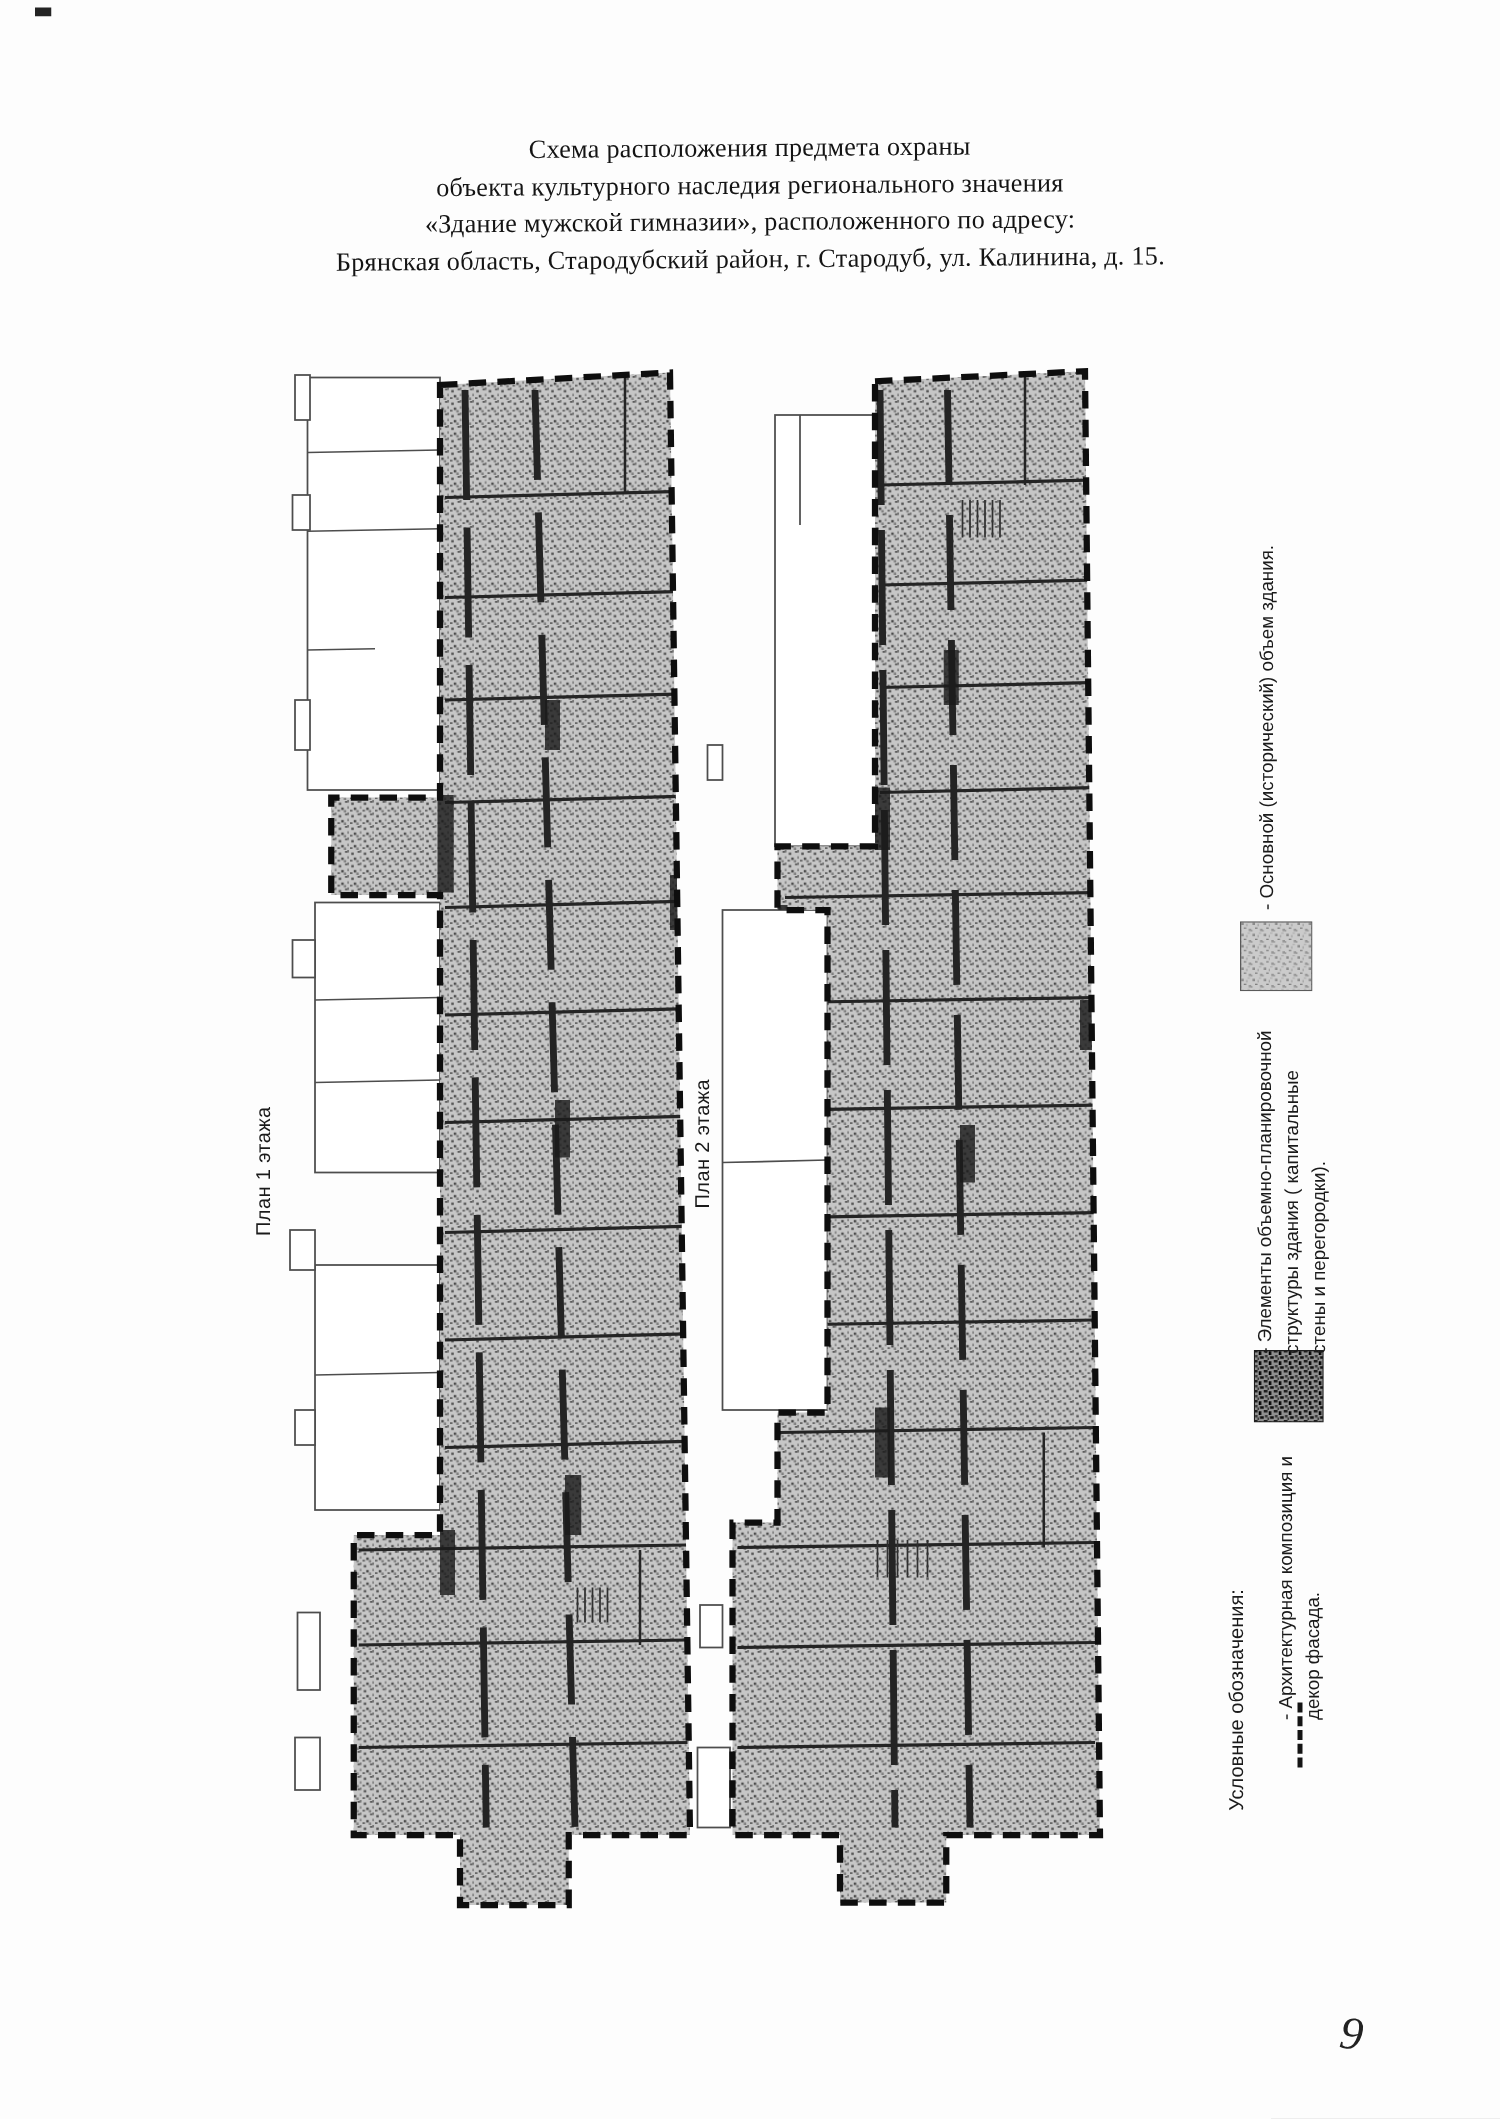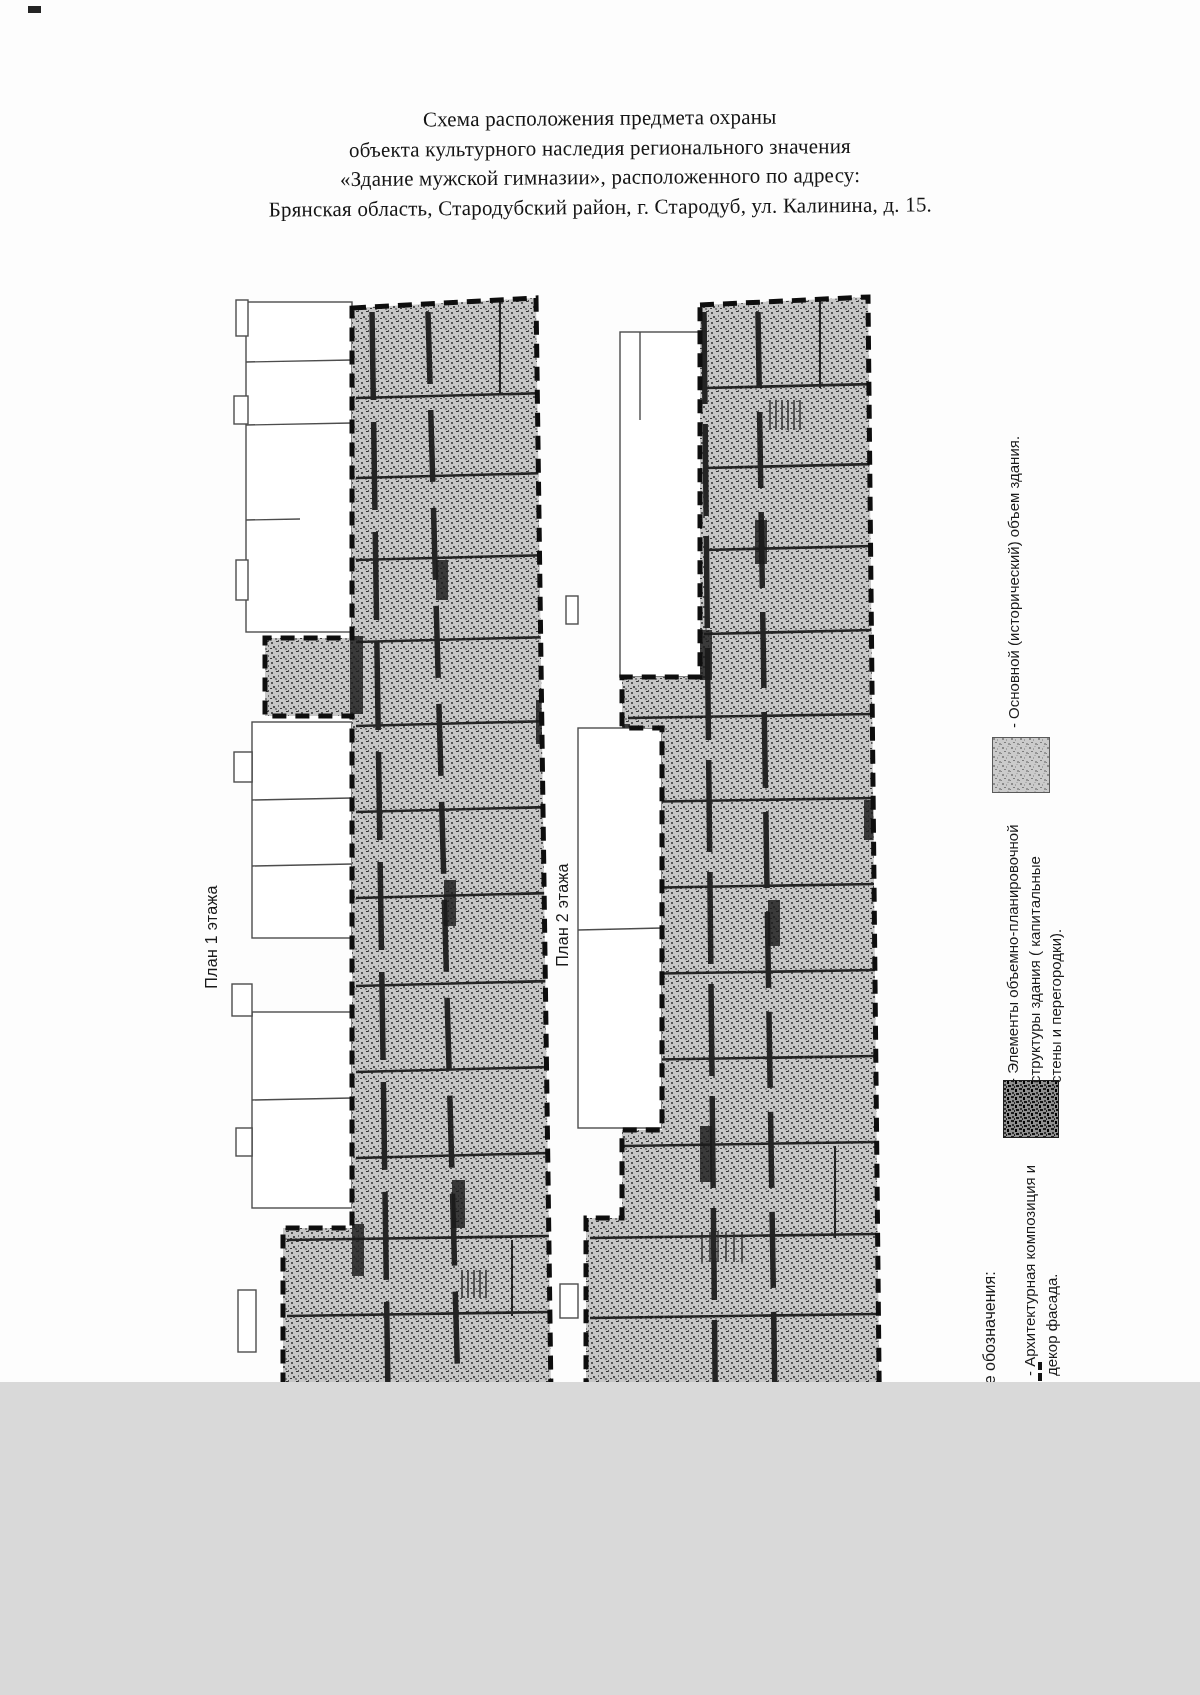--- a/index.html
+++ b/index.html
@@ -1,18 +1,18 @@
 <!DOCTYPE html>
 <html><head>
 <meta charset="utf-8">
 <style>
   * { box-sizing: border-box; }
   html, body { margin:0; padding:0; background:#d9d9d9; }
   .page {
-    position:relative; width:1200px; height:1382px; margin:0 auto;
+    position:relative; width:1200px; height:1695px; margin:0 auto;
     background:#fdfdfd; overflow:hidden; color:#161616;
   }
   .title-block {
     position:absolute; left:40px; top:104px; width:1120px;
     text-align:center; font-family:"Liberation Serif", serif;
     font-size:21px; line-height:29.5px; letter-spacing:.2px;
     transform:rotate(-0.45deg); color:#141414;
   }
   .rot {
     position:absolute; font-family:"Liberation Sans", sans-serif; color:#1a1a1a;

